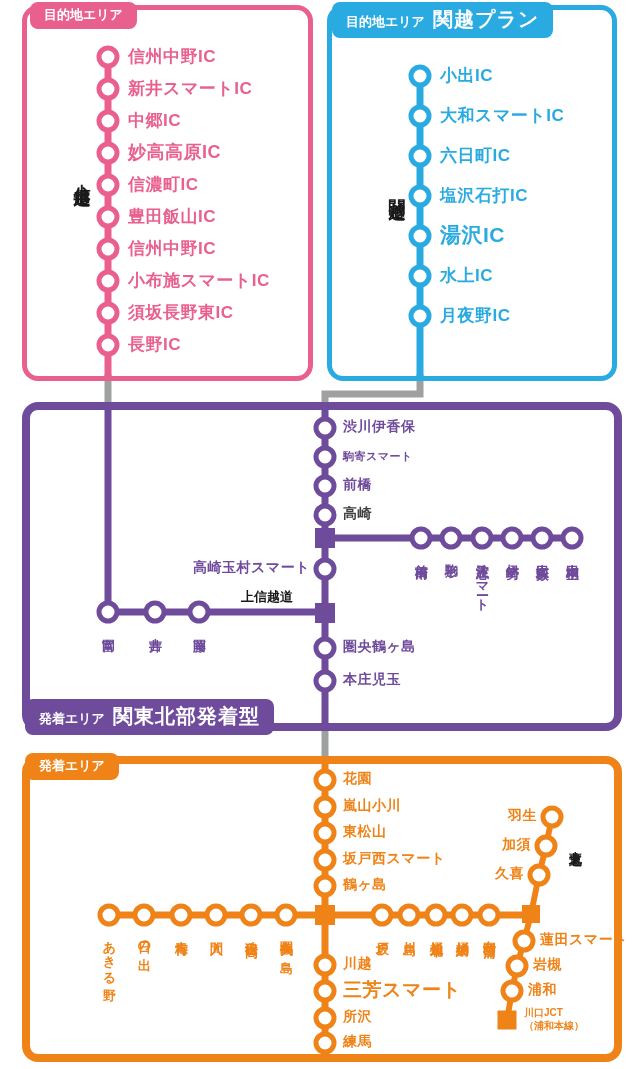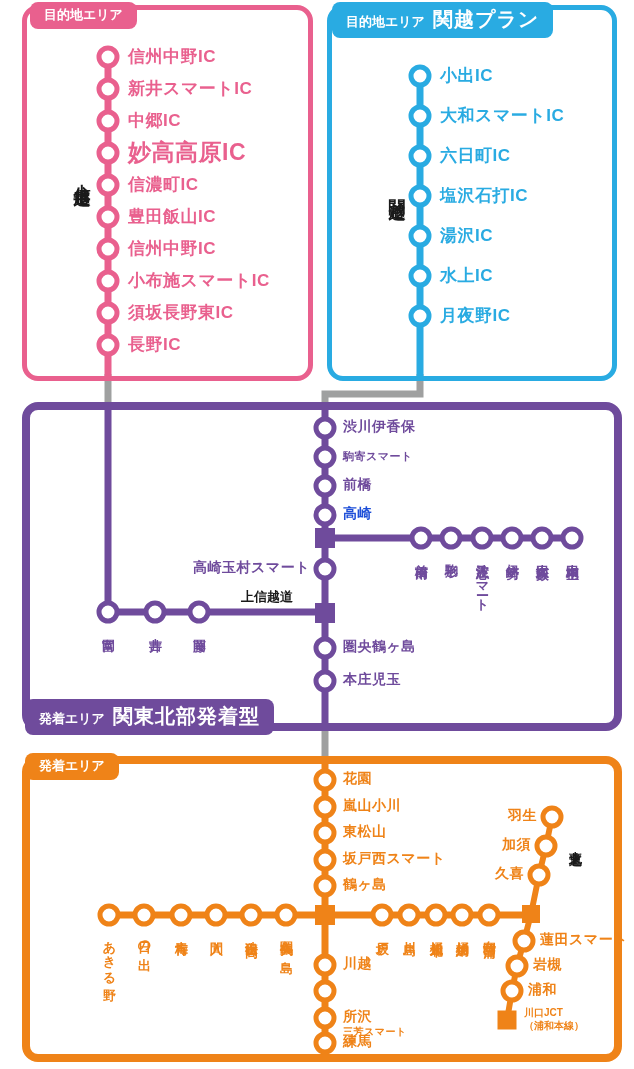--- a/index.html
+++ b/index.html
@@ -79,21 +79,21 @@
     <span style="display:block;">（浦和本線）</span>
   </div>
 
 <div class="dot" style="left: 108px; top: 57px; width: 23px; height: 23px; border-width: 5px; border-color: rgb(233, 96, 142);"></div>
     <div class="lbl h" style="color: rgb(233, 96, 142); font-size: 17px; left: 128px; top: 57px;">信州中野IC</div>
     <div class="dot" style="left: 108px; top: 89px; width: 23px; height: 23px; border-width: 5px; border-color: rgb(233, 96, 142);"></div>
     <div class="lbl h" style="color: rgb(233, 96, 142); font-size: 17px; left: 128px; top: 89px;">新井スマートIC</div>
     <div class="dot" style="left: 108px; top: 121px; width: 23px; height: 23px; border-width: 5px; border-color: rgb(233, 96, 142);"></div>
     <div class="lbl h" style="color: rgb(233, 96, 142); font-size: 17px; left: 128px; top: 121px;">中郷IC</div>
     <div class="dot" style="left: 108px; top: 153px; width: 23px; height: 23px; border-width: 5px; border-color: rgb(233, 96, 142);"></div>
-    <div class="lbl h" style="color: rgb(233, 96, 142); font-size: 23px; left: 128px; top: 153px;">妙高高原IC</div>
+    <div class="lbl h" style="color: rgb(233, 96, 142); font-size: 18px; left: 128px; top: 153px;">妙高高原IC</div>
     <div class="dot" style="left: 108px; top: 185px; width: 23px; height: 23px; border-width: 5px; border-color: rgb(233, 96, 142);"></div>
     <div class="lbl h" style="color: rgb(233, 96, 142); font-size: 17px; left: 128px; top: 185px;">信濃町IC</div>
     <div class="dot" style="left: 108px; top: 217px; width: 23px; height: 23px; border-width: 5px; border-color: rgb(233, 96, 142);"></div>
     <div class="lbl h" style="color: rgb(233, 96, 142); font-size: 17px; left: 128px; top: 217px;">豊田飯山IC</div>
     <div class="dot" style="left: 108px; top: 249px; width: 23px; height: 23px; border-width: 5px; border-color: rgb(233, 96, 142);"></div>
     <div class="lbl h" style="color: rgb(233, 96, 142); font-size: 17px; left: 128px; top: 249px;">信州中野IC</div>
     <div class="dot" style="left: 108px; top: 281px; width: 23px; height: 23px; border-width: 5px; border-color: rgb(233, 96, 142);"></div>
     <div class="lbl h" style="color: rgb(233, 96, 142); font-size: 17px; left: 128px; top: 281px;">小布施スマートIC</div>
     <div class="dot" style="left: 108px; top: 313px; width: 23px; height: 23px; border-width: 5px; border-color: rgb(233, 96, 142);"></div>
     <div class="lbl h" style="color: rgb(233, 96, 142); font-size: 17px; left: 128px; top: 313px;">須坂長野東IC</div>
@@ -101,33 +101,33 @@
     <div class="lbl h" style="color: rgb(233, 96, 142); font-size: 17px; left: 128px; top: 345px;">長野IC</div>
     <div class="dot" style="left: 420px; top: 76px; width: 23px; height: 23px; border-width: 5px; border-color: rgb(41, 171, 226);"></div>
     <div class="lbl h" style="color: rgb(41, 171, 226); font-size: 17px; left: 440px; top: 76px;">小出IC</div>
     <div class="dot" style="left: 420px; top: 116px; width: 23px; height: 23px; border-width: 5px; border-color: rgb(41, 171, 226);"></div>
     <div class="lbl h" style="color: rgb(41, 171, 226); font-size: 17px; left: 440px; top: 116px;">大和スマートIC</div>
     <div class="dot" style="left: 420px; top: 156px; width: 23px; height: 23px; border-width: 5px; border-color: rgb(41, 171, 226);"></div>
     <div class="lbl h" style="color: rgb(41, 171, 226); font-size: 17px; left: 440px; top: 156px;">六日町IC</div>
     <div class="dot" style="left: 420px; top: 196px; width: 23px; height: 23px; border-width: 5px; border-color: rgb(41, 171, 226);"></div>
     <div class="lbl h" style="color: rgb(41, 171, 226); font-size: 17px; left: 440px; top: 196px;">塩沢石打IC</div>
     <div class="dot" style="left: 420px; top: 236px; width: 23px; height: 23px; border-width: 5px; border-color: rgb(41, 171, 226);"></div>
-    <div class="lbl h" style="color: rgb(41, 171, 226); font-size: 17px; left: 440px; top: 236px;">湯沢IC</div>
+    <div class="lbl h" style="color: rgb(41, 171, 226); font-size: 21px; left: 440px; top: 236px;">湯沢IC</div>
     <div class="dot" style="left: 420px; top: 276px; width: 23px; height: 23px; border-width: 5px; border-color: rgb(41, 171, 226);"></div>
     <div class="lbl h" style="color: rgb(41, 171, 226); font-size: 17px; left: 440px; top: 276px;">水上IC</div>
     <div class="dot" style="left: 420px; top: 316px; width: 23px; height: 23px; border-width: 5px; border-color: rgb(41, 171, 226);"></div>
     <div class="lbl h" style="color: rgb(41, 171, 226); font-size: 17px; left: 440px; top: 316px;">月夜野IC</div>
     <div class="dot" style="left: 325px; top: 428px; width: 23px; height: 23px; border-width: 5px; border-color: rgb(111, 75, 156);"></div>
     <div class="lbl h" style="color: rgb(111, 75, 156); font-size: 14px; left: 343px; top: 428px;">渋川伊香保</div>
     <div class="dot" style="left: 325px; top: 457px; width: 23px; height: 23px; border-width: 5px; border-color: rgb(111, 75, 156);"></div>
     <div class="lbl h" style="color: rgb(111, 75, 156); font-size: 11px; left: 343px; top: 457px;">駒寄スマート</div>
     <div class="dot" style="left: 325px; top: 486px; width: 23px; height: 23px; border-width: 5px; border-color: rgb(111, 75, 156);"></div>
     <div class="lbl h" style="color: rgb(111, 75, 156); font-size: 14px; left: 343px; top: 486px;">前橋</div>
     <div class="dot" style="left: 325px; top: 515px; width: 23px; height: 23px; border-width: 5px; border-color: rgb(111, 75, 156);"></div>
-    <div class="lbl h" style="color: #1d4ed8; font-size: 14px; left: 343px; top: 515px;">高崎</div>
+    <div class="lbl h" style="color: #404040; font-size: 14px; left: 343px; top: 515px;">高崎</div>
     <div class="dot" style="left: 325px; top: 569px; width: 23px; height: 23px; border-width: 5px; border-color: rgb(111, 75, 156);"></div>
     <div class="lbl h" style="color: rgb(111, 75, 156); font-size: 14px; right: 324px; top: 569px; text-align: center;">高崎玉村スマート</div>
     <div class="dot" style="left: 325px; top: 648px; width: 23px; height: 23px; border-width: 5px; border-color: rgb(111, 75, 156);"></div>
     <div class="lbl h" style="color: rgb(111, 75, 156); font-size: 14px; left: 343px; top: 648px;">圏央鶴ヶ島</div>
     <div class="dot" style="left: 325px; top: 681px; width: 23px; height: 23px; border-width: 5px; border-color: rgb(111, 75, 156);"></div>
     <div class="lbl h" style="color: rgb(111, 75, 156); font-size: 14px; left: 343px; top: 681px;">本庄児玉</div>
     <div class="dot" style="left: 421px; top: 538px; width: 23px; height: 23px; border-width: 5px; border-color: rgb(111, 75, 156);"></div>
     <div class="lbl v" style="color: rgb(111, 75, 156); font-size: 13px; left: 421px; top: 554px;">前橋南</div>
     <div class="dot" style="left: 451px; top: 538px; width: 23px; height: 23px; border-width: 5px; border-color: rgb(111, 75, 156);"></div>
     <div class="lbl v" style="color: rgb(111, 75, 156); font-size: 13px; left: 451px; top: 554px;">駒形</div>
@@ -151,21 +151,21 @@
     <div class="lbl h" style="color: rgb(239, 131, 24); font-size: 14px; left: 343px; top: 807px;">嵐山小川</div>
     <div class="dot" style="left: 325px; top: 833px; width: 23px; height: 23px; border-width: 5px; border-color: rgb(239, 131, 24);"></div>
     <div class="lbl h" style="color: rgb(239, 131, 24); font-size: 14px; left: 343px; top: 833px;">東松山</div>
     <div class="dot" style="left: 325px; top: 860px; width: 23px; height: 23px; border-width: 5px; border-color: rgb(239, 131, 24);"></div>
     <div class="lbl h" style="color: rgb(239, 131, 24); font-size: 14px; left: 343px; top: 860px;">坂戸西スマート</div>
     <div class="dot" style="left: 325px; top: 886px; width: 23px; height: 23px; border-width: 5px; border-color: rgb(239, 131, 24);"></div>
     <div class="lbl h" style="color: rgb(239, 131, 24); font-size: 14px; left: 343px; top: 886px;">鶴ヶ島</div>
     <div class="dot" style="left: 325px; top: 965px; width: 23px; height: 23px; border-width: 5px; border-color: rgb(239, 131, 24);"></div>
     <div class="lbl h" style="color: rgb(239, 131, 24); font-size: 14px; left: 343px; top: 965px;">川越</div>
     <div class="dot" style="left: 325px; top: 991px; width: 23px; height: 23px; border-width: 5px; border-color: rgb(239, 131, 24);"></div>
-    <div class="lbl h" style="color: rgb(239, 131, 24); font-size: 10px; left: 343px; top: 1032px;">三芳スマート</div>
+    <div class="lbl h" style="color: rgb(239, 131, 24); font-size: 19px; left: 343px; top: 991px;">三芳スマート</div>
     <div class="dot" style="left: 325px; top: 1018px; width: 23px; height: 23px; border-width: 5px; border-color: rgb(239, 131, 24);"></div>
     <div class="lbl h" style="color: rgb(239, 131, 24); font-size: 14px; left: 343px; top: 1018px;">所沢</div>
     <div class="dot" style="left: 325px; top: 1043px; width: 23px; height: 23px; border-width: 5px; border-color: rgb(239, 131, 24);"></div>
     <div class="lbl h" style="color: rgb(239, 131, 24); font-size: 14px; left: 343px; top: 1043px;">練馬</div>
     <div class="dot" style="left: 109px; top: 915px; width: 23px; height: 23px; border-width: 5px; border-color: rgb(239, 131, 24);"></div>
     <div class="lbl v" style="color: rgb(239, 131, 24); font-size: 13px; left: 109px; top: 931px;">あきる野</div>
     <div class="dot" style="left: 144px; top: 915px; width: 23px; height: 23px; border-width: 5px; border-color: rgb(239, 131, 24);"></div>
     <div class="lbl v" style="color: rgb(239, 131, 24); font-size: 13px; left: 144px; top: 931px;">日の出</div>
     <div class="dot" style="left: 181px; top: 915px; width: 23px; height: 23px; border-width: 5px; border-color: rgb(239, 131, 24);"></div>
     <div class="lbl v" style="color: rgb(239, 131, 24); font-size: 13px; left: 181px; top: 931px;">青梅</div>

